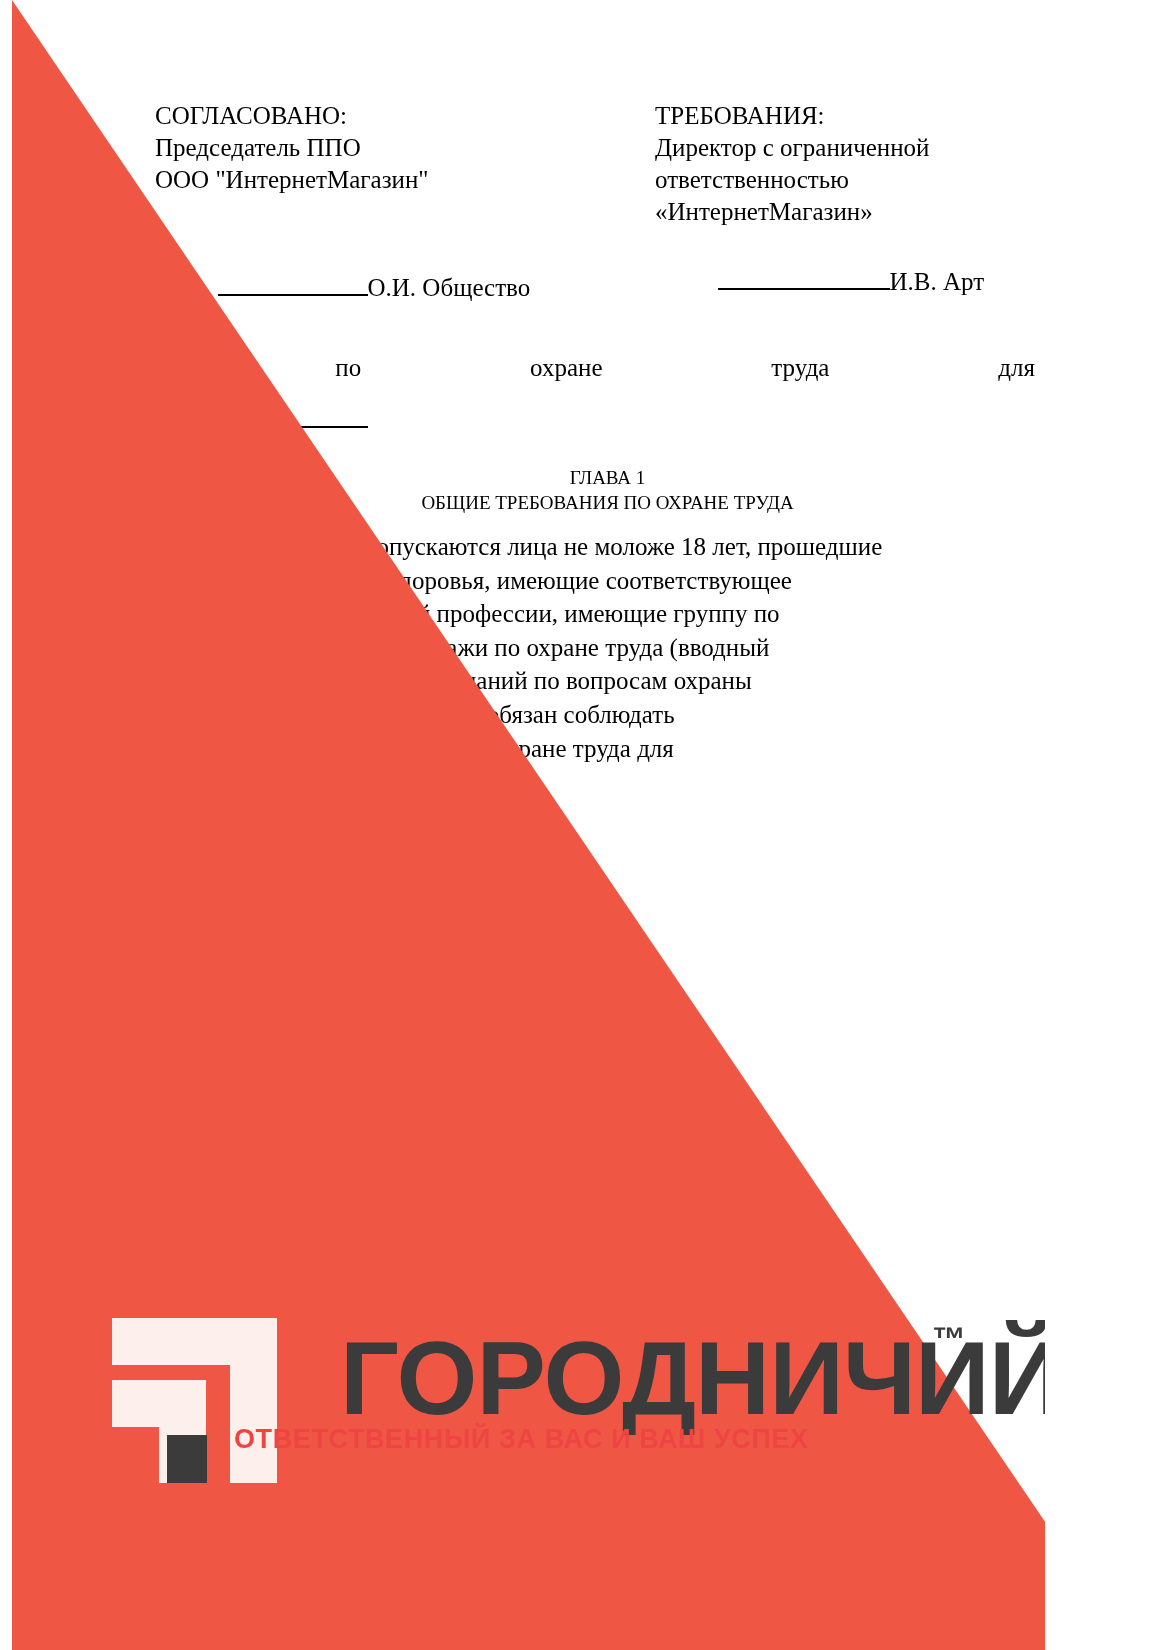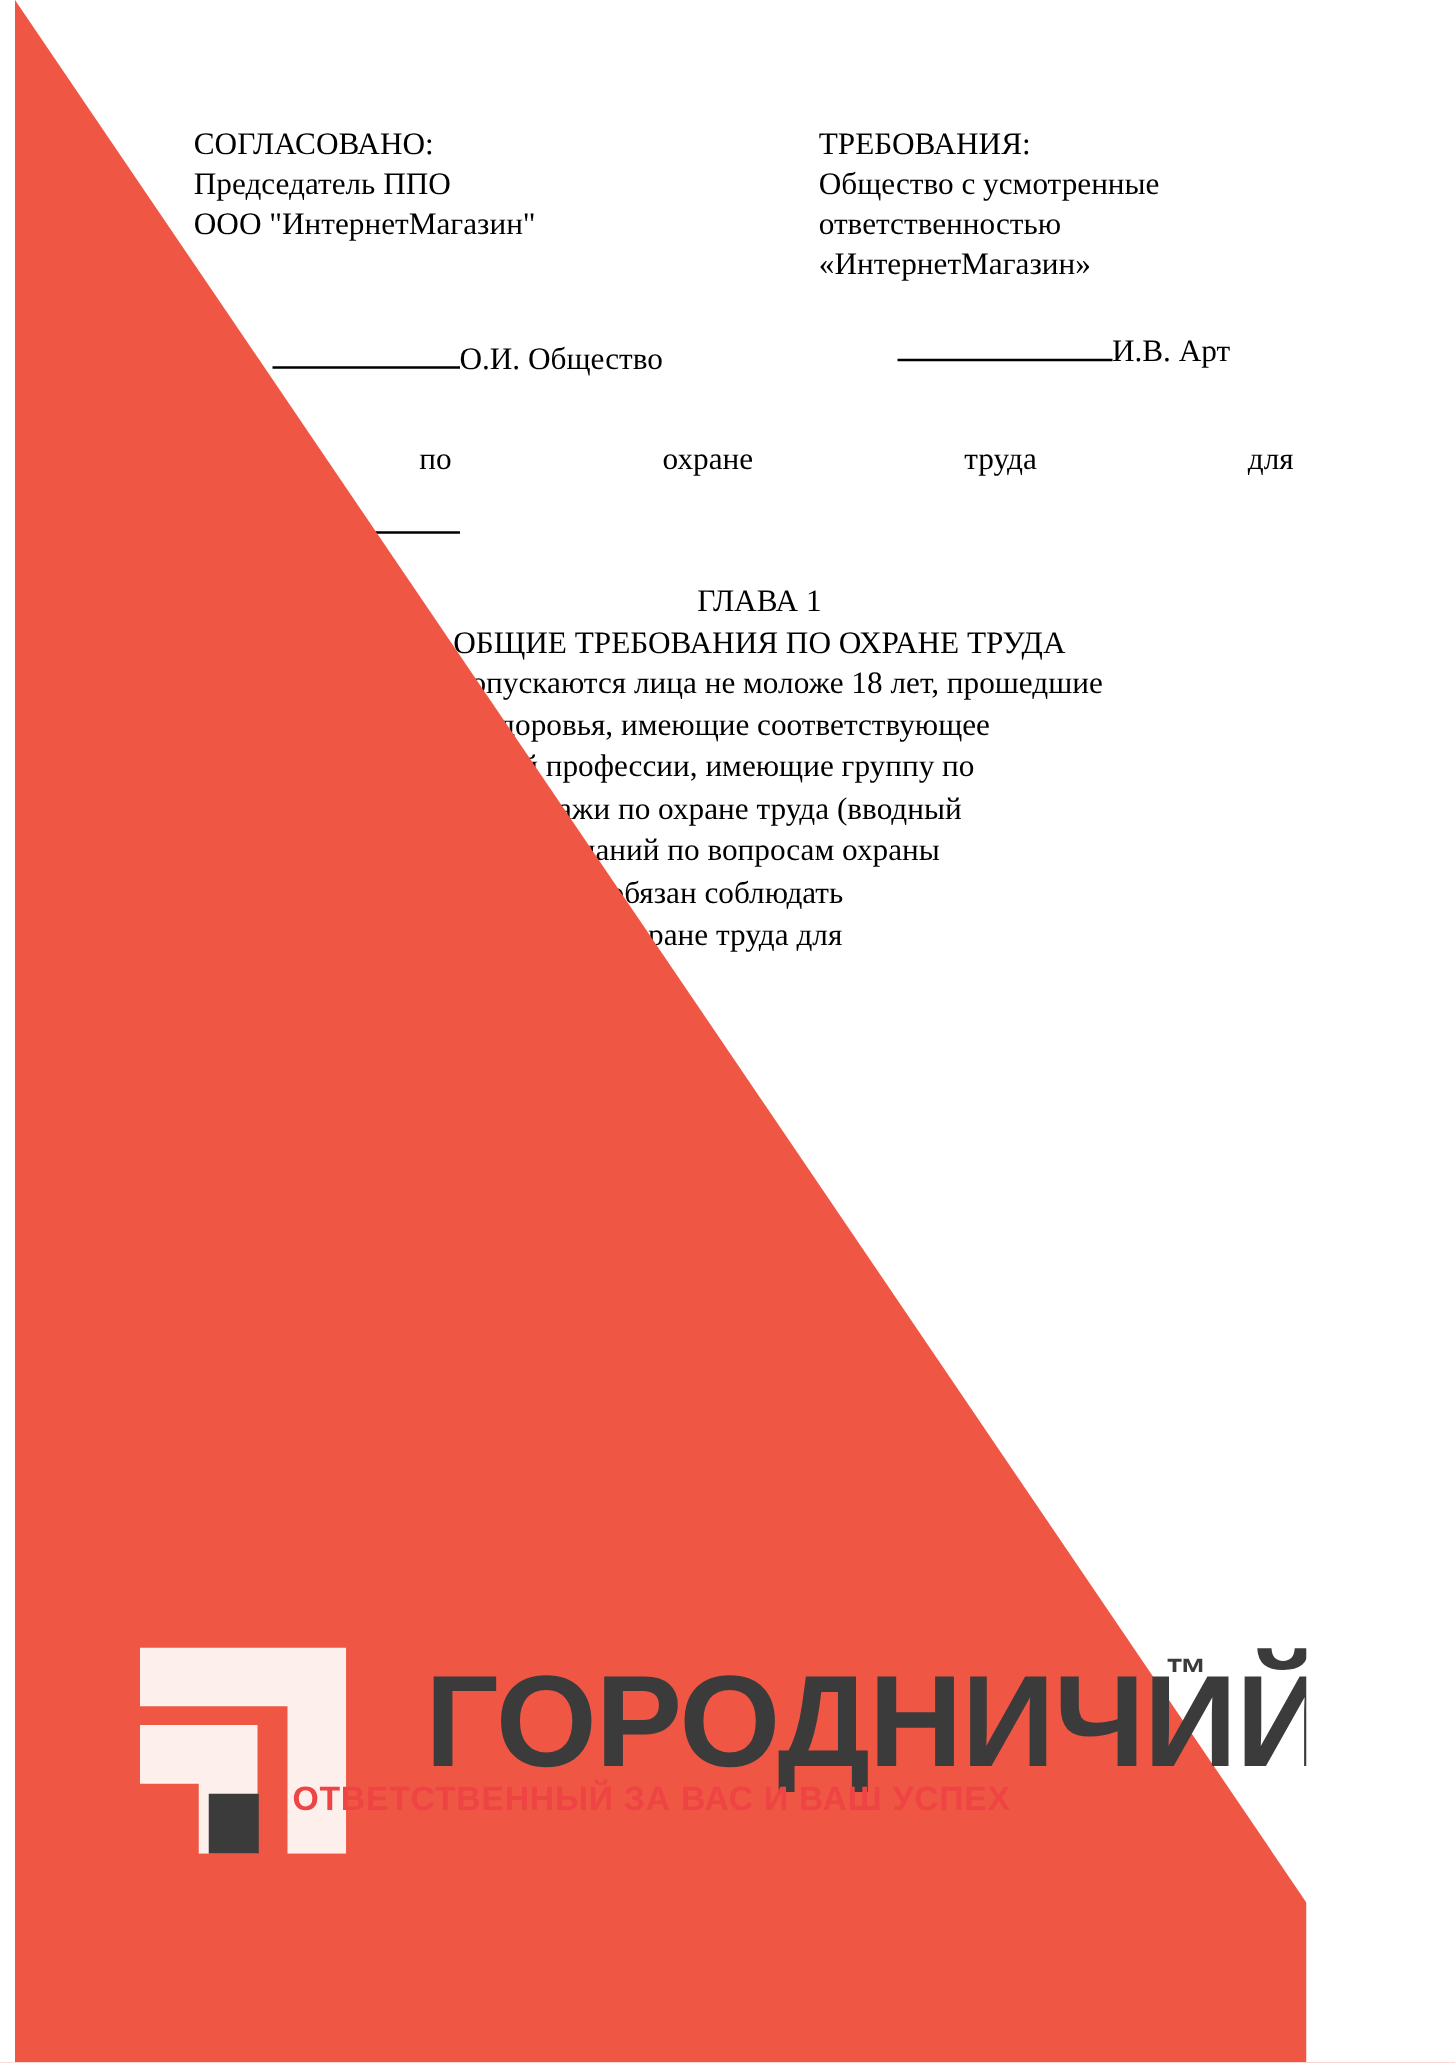--- a/index.html
+++ b/index.html
@@ -72,21 +72,21 @@
     text-align-last: justify;
     line-height: 1.3;
   }
 
   .chapter {
     position: absolute;
     left: 155px;
     top: 465px;
     width: 905px;
     text-align: center;
-    font-size: 25px;
+    font-size: 19px;
     line-height: 1.32;
   }
 
   .body-block {
     position: absolute;
     left: 155px;
     width: 905px;
     font-size: 25px;
     line-height: 1.34;
     text-align: justify;
@@ -184,21 +184,21 @@
 
         <div class="date-row">
           <span class="blank-xs"></span><span>»</span>
           <span class="blank-md"></span>
           <span>20</span><span class="blank-xs"></span><span>г.</span>
         </div>
       </div>
 
       <div class="approval-col right">
         <div class="approval-line">ТРЕБОВАНИЯ:</div>
-        <div class="approval-line">Общество с усмотренные</div>
+        <div class="approval-line">Директор с ограниченной</div>
         <div class="approval-line">ответственностью</div>
         <div class="approval-line">«ИнтернетМагазин»</div>
 
         <div class="sign-row" style="margin-top:6px">
           <span class="sign-rule rule-right"></span><span>И.В. Арт</span>
         </div>
 
       </div>
 
     </div>

